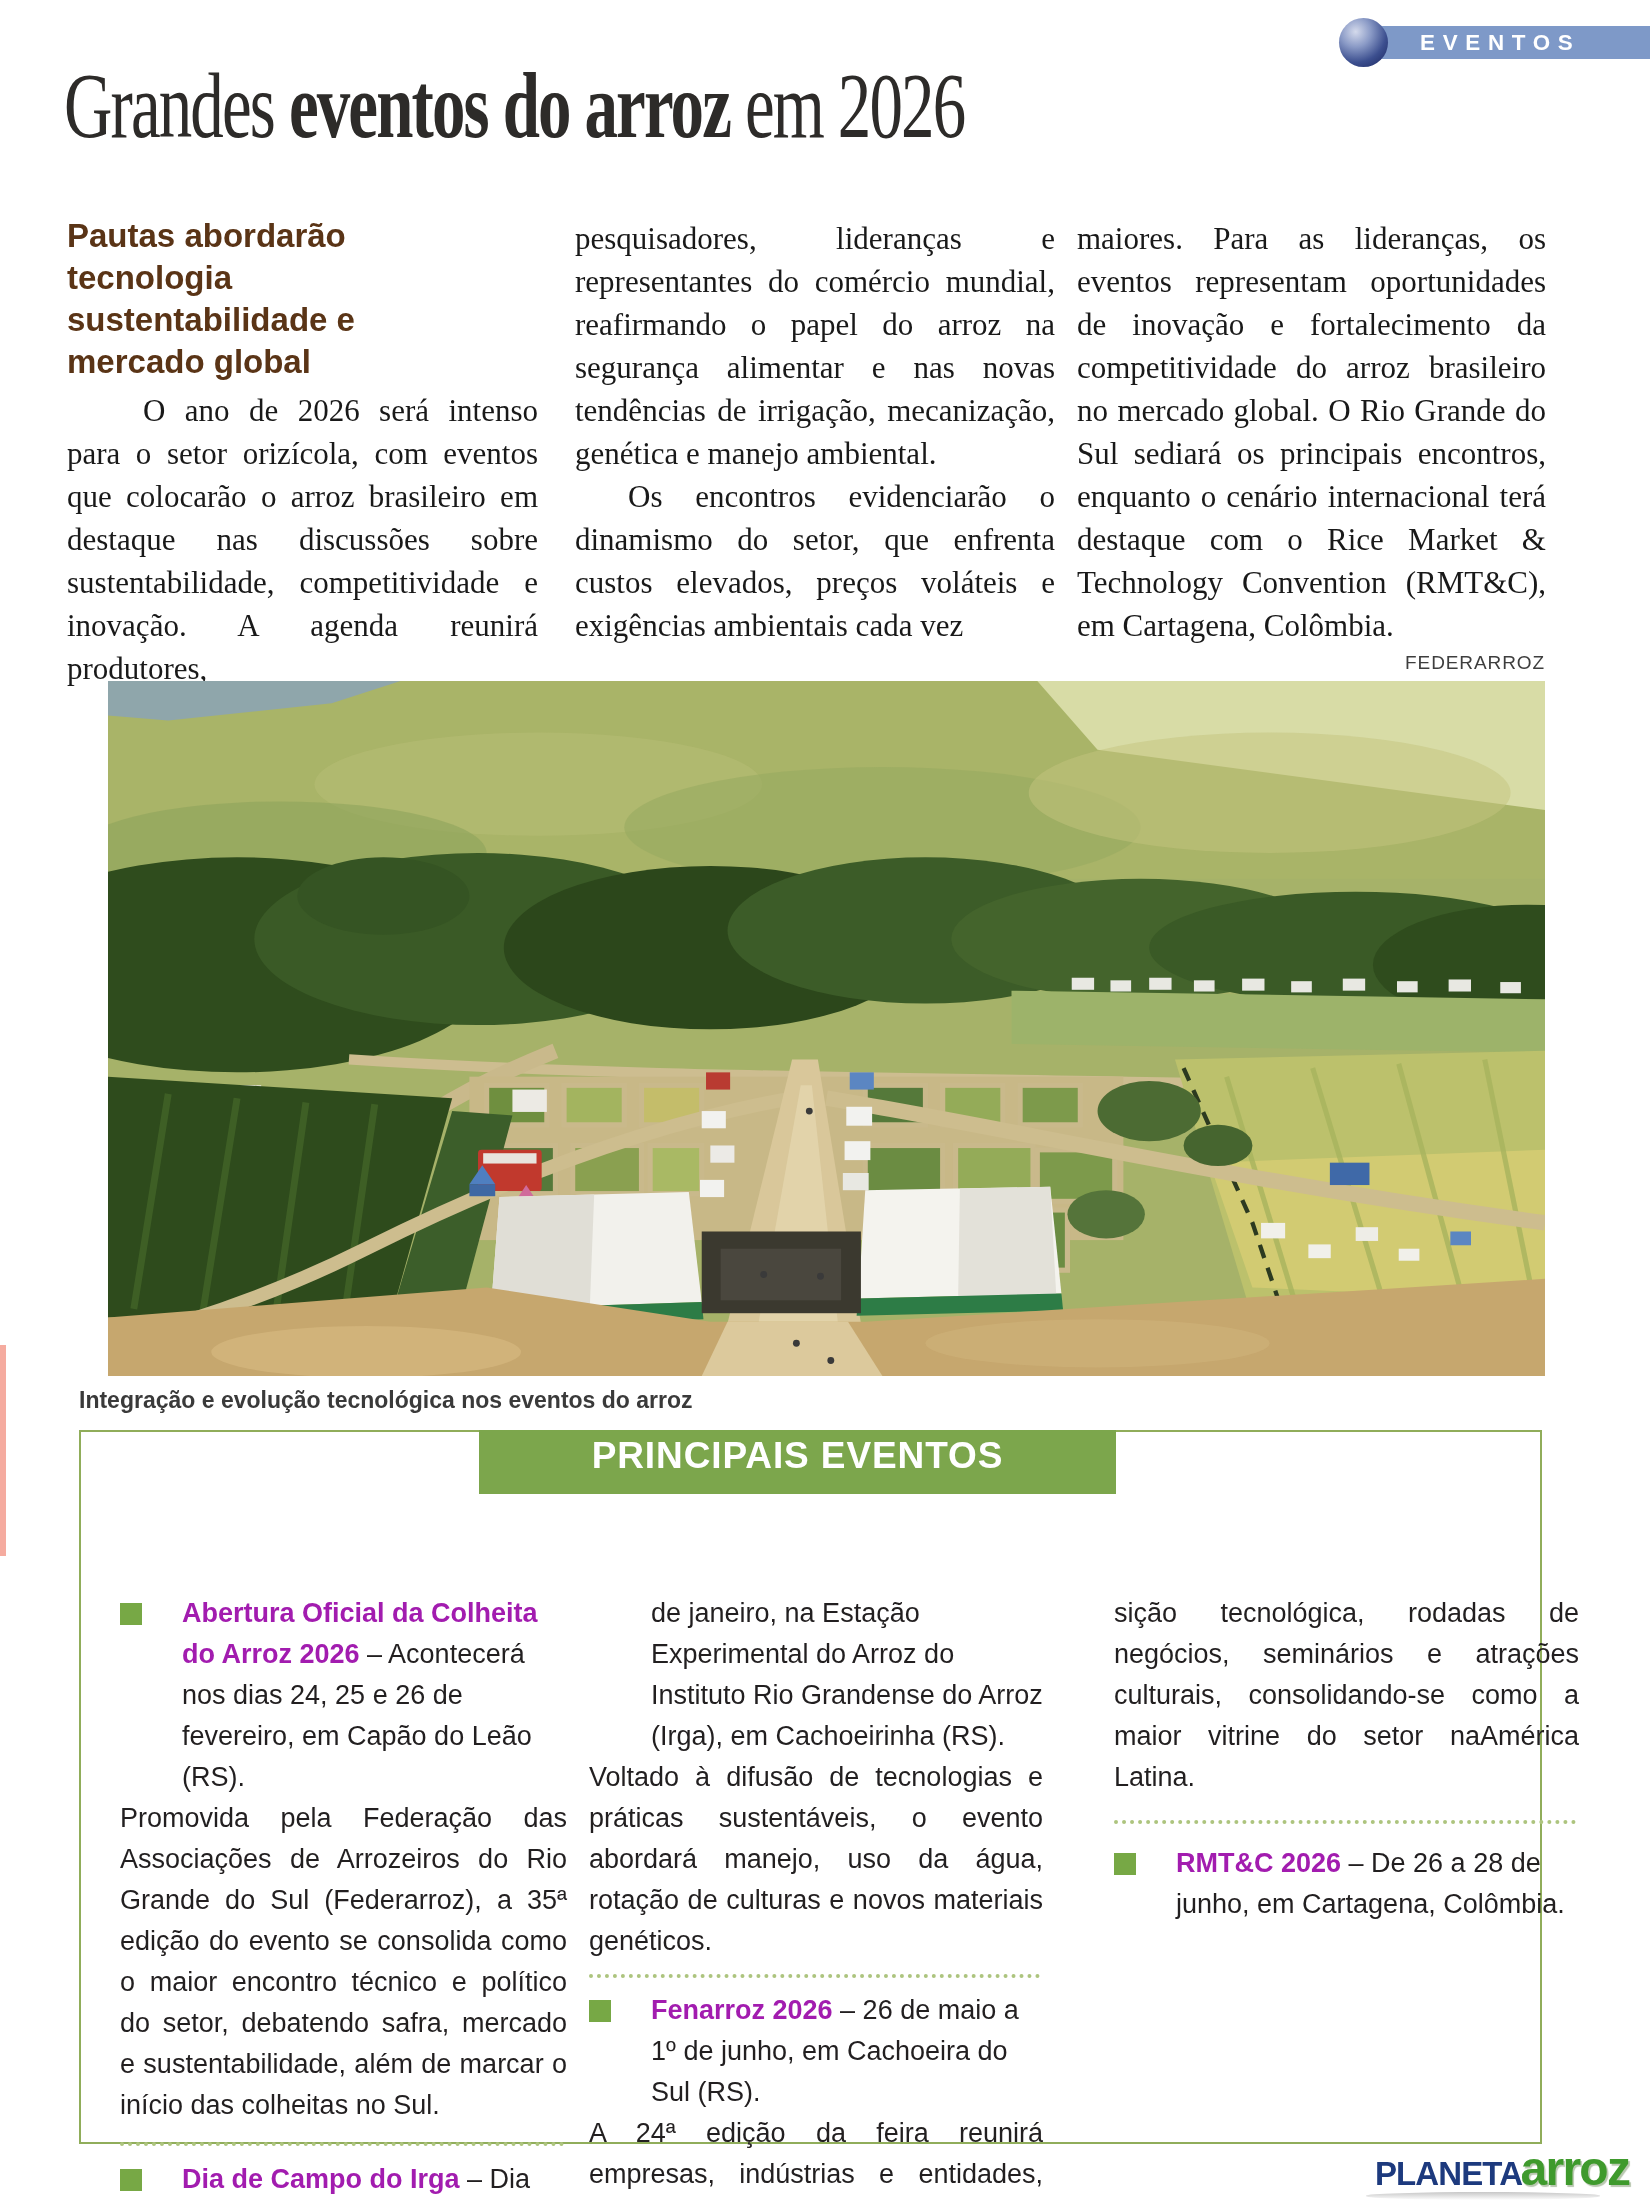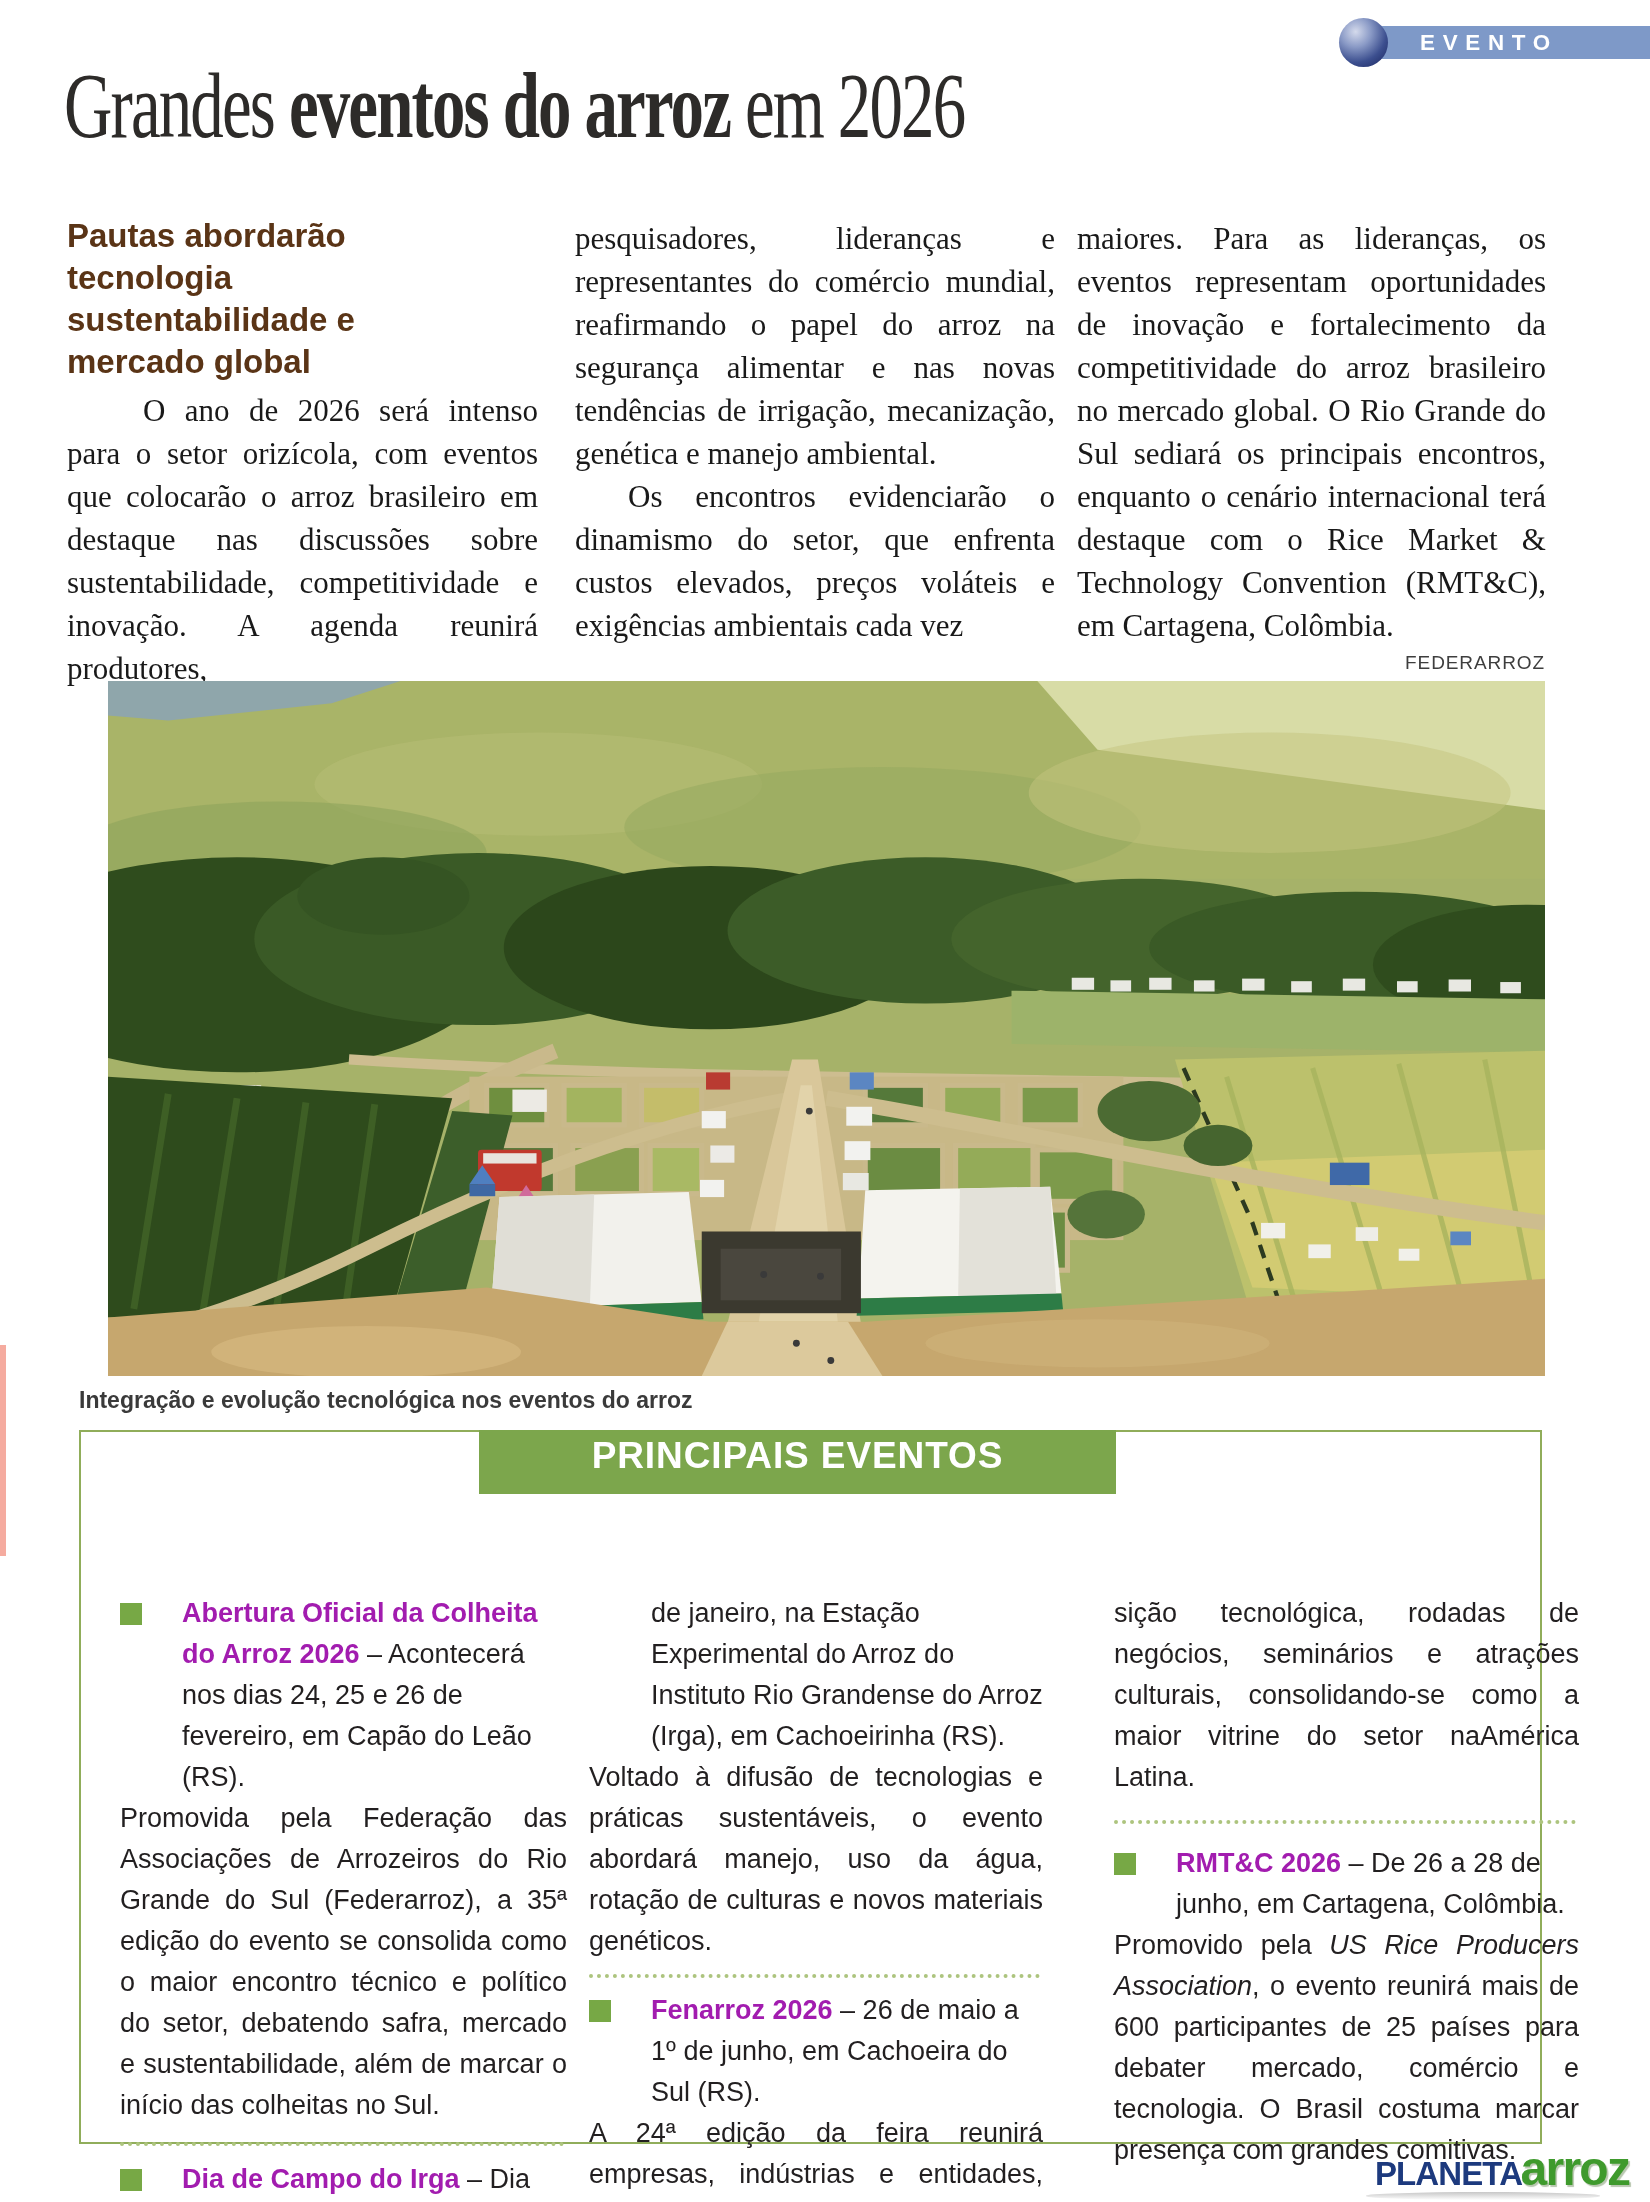--- a/index.html
+++ b/index.html
@@ -73,21 +73,21 @@
   .brand-shadow  { position:absolute; left:1366px; top:2192px; width:234px; height:7.7px; border-radius:50%;
                    background:linear-gradient(to bottom,#c7c7c7,rgba(255,255,255,0)); }
 </style>
 </head>
 <body>
 
 <div class="page">
 
   <div class="badge-bar"></div>
   <div class="badge-sphere"></div>
-  <div class="badge-label">EVENTO</div>
+  <div class="badge-label">EVENTOS</div>
 
   <h1 class="title"><span>Grandes </span><b>eventos do arroz</b><span> em 2026</span></h1>
 
   <h2 class="subhead">Pautas abordarão tecnologia sustentabilidade e mercado global</h2>
 
   <div class="body-col col-a">
     <p class="indent-lg">O ano de 2026 será intenso para o setor orizícola, com eventos que colocarão o arroz brasileiro em destaque nas discussões sobre sustentabilidade, competitividade e inovação. A agenda reunirá produtores,</p>
   </div>
   <div class="body-col col-c">
     <p>maiores. Para as lideranças, os eventos representam oportunidades de inovação e fortalecimento da competitividade do arroz brasileiro no mercado global. O Rio Grande do Sul sediará os principais encontros, enquanto o cenário internacional terá destaque com o Rice Market &amp; Technology Convention (RMT&amp;C), em Cartagena, Colômbia.</p>
@@ -268,21 +268,20 @@
       <p class="ebody">A 24ª edição da feira reunirá empresas, indústrias e entidades, oferecendo expo-</p>
     </div>
   </div>
 
   <div class="ebox-col ecol-3">
     <p class="ebody">sição tecnológica, rodadas de negócios, seminários e atrações culturais, consolidando-se como a maior vitrine do setor naAmérica Latina.</p>
     <hr class="divider">
     <div class="eitem">
       <span class="ebullet"></span>
       <p class="elead"><b class="etitle">RMT&amp;C 2026</b><span> – De 26 a 28 de junho, em Cartagena, Colômbia.</span></p>
-      <p class="ebody"><span>Promovido pela </span><i>US Rice Producers Association</i><span>, o evento reunirá mais de 600 participantes de 25 países para debater mercado, comércio e tecnologia. O Brasil costuma marcar presença com grandes comitivas.</span></p>
     </div>
   </div>
 
   <div class="brand-shadow"></div>
   <div class="brand">
     <span class="brand-planeta">PLANETA</span>
     <span class="brand-arroz">arroz</span>
     <span class="brand-num">43</span>
   </div>
 

